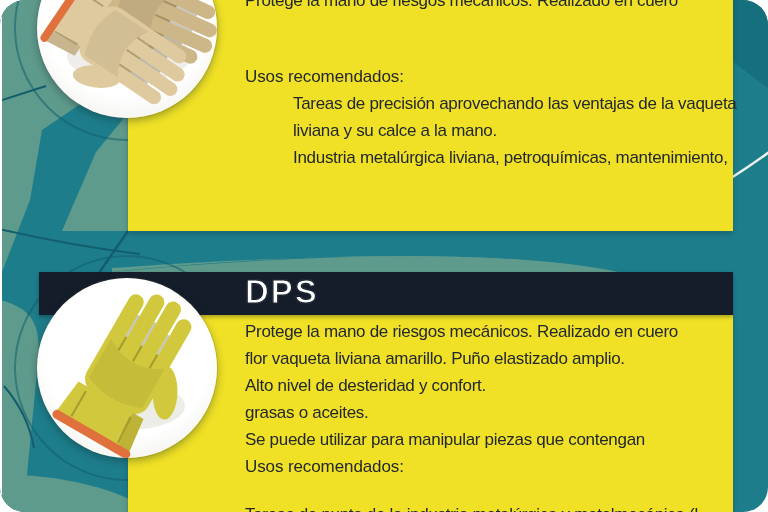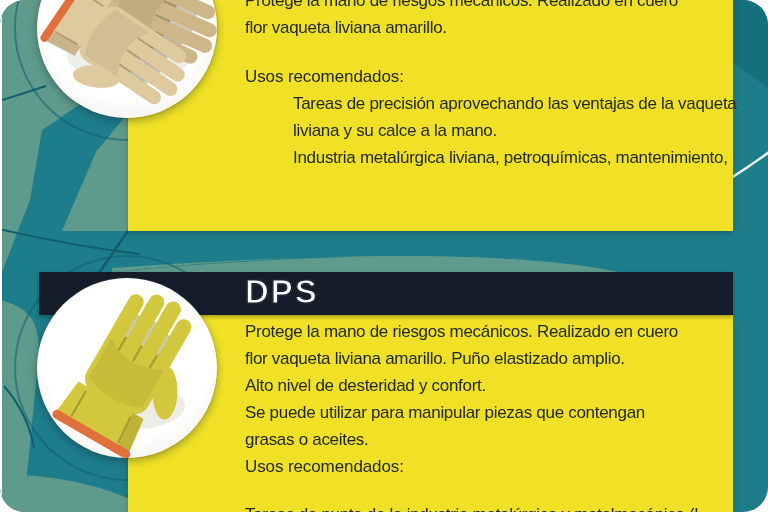--- a/index.html
+++ b/index.html
@@ -105,21 +105,20 @@
   <div class="photo-circle top">
     <svg width="180" height="180" viewBox="0 0 180 180">
       <ellipse cx="92" cy="118" rx="62" ry="26" fill="rgba(90,80,50,0.10)"></ellipse>
       <use href="#glove" transform="translate(112,74) rotate(114) translate(-47,-75)" style="color:var(--glove-tan-back)"></use>
       <use href="#glove" transform="translate(84,108) rotate(124) translate(-47,-75)" style="color:var(--glove-tan)"></use>
     </svg>
   </div>
 
   <div class="textblock tb-top-desc" style="position:absolute;">
     <span class="ln">Protege la mano de riesgos mecánicos. Realizado en cuero</span>
-    <span class="ln">flor vaqueta liviana amarillo.</span>
   </div>
   <div class="textblock tb-top-heading" style="position:absolute;">
     <span class="ln bold">Usos recomendados:</span>
   </div>
   <div class="textblock tb-top-uses" style="position:absolute;margin-left:48px;">
     <span class="ln">Tareas de precisión aprovechando las ventajas de la vaqueta</span>
     <span class="ln">liviana y su calce a la mano.</span>
     <span class="ln">Industria metalúrgica liviana, petroquímicas, mantenimiento,</span>
   </div>
 
@@ -133,22 +132,22 @@
     <svg width="180" height="180" viewBox="0 0 180 180">
       <ellipse cx="90" cy="128" rx="58" ry="24" fill="rgba(80,80,30,0.10)"></ellipse>
       <use href="#glove" transform="translate(92,90) rotate(30) scale(1.12) translate(-47,-75)" style="color:var(--glove-yellow)"></use>
     </svg>
   </div>
 
   <div class="textblock tb-dps-desc" style="position:absolute;">
     <span class="ln">Protege la mano de riesgos mecánicos. Realizado en cuero</span>
     <span class="ln">flor vaqueta liviana amarillo. Puño elastizado amplio.</span>
     <span class="ln">Alto nivel de desteridad y confort.</span>
+    <span class="ln">grasas o aceites.</span>
     <span class="ln">Se puede utilizar para manipular piezas que contengan</span>
-    <span class="ln">grasas o aceites.</span>
   </div>
   <div class="textblock tb-dps-heading" style="position:absolute;">
     <span class="ln bold">Usos recomendados:</span>
   </div>
   <div class="textblock tb-dps-partial" style="position:absolute;">
     <span class="ln">Tareas de punta de la industria metalúrgica y metalmecánica (l</span>
   </div>
 
   <div class="edge-left"></div>
 </div>

